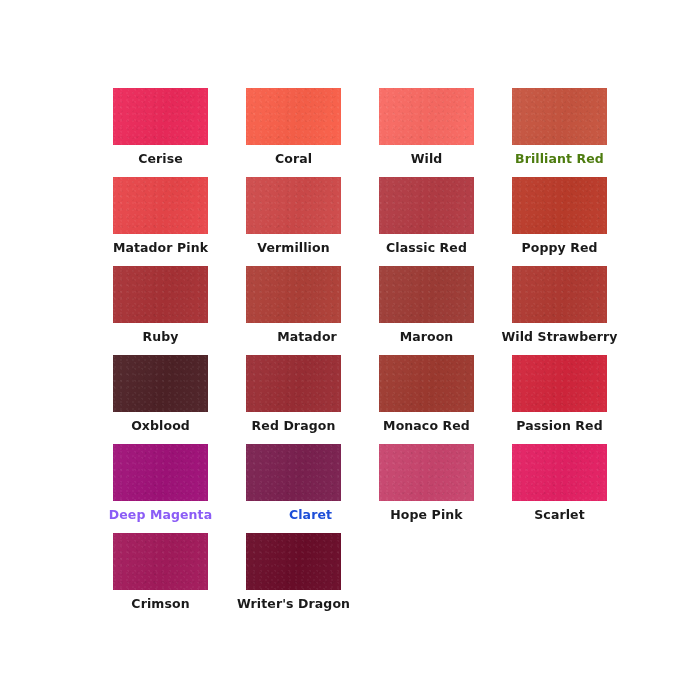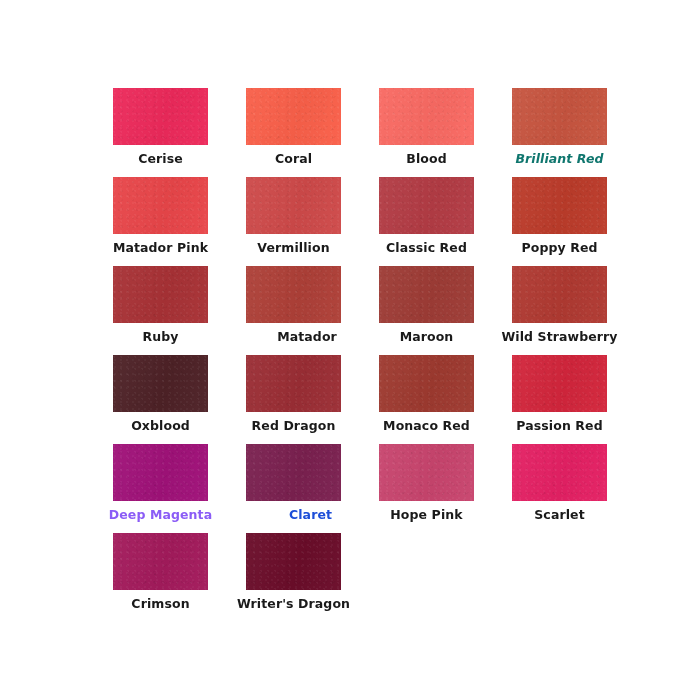--- a/index.html
+++ b/index.html
@@ -89,25 +89,25 @@
       <div class="swatch-cell">
         <span class="swatch-chip" style="background-color: rgb(236, 42, 91);"></span>
         <span class="swatch-label" style="color: rgb(26, 26, 26);">Cerise</span>
       </div>
       <div class="swatch-cell">
         <span class="swatch-chip" style="background-color: rgb(249, 96, 74);"></span>
         <span class="swatch-label" style="color: rgb(26, 26, 26);">Coral</span>
       </div>
       <div class="swatch-cell">
         <span class="swatch-chip" style="background-color: rgb(249, 106, 99);"></span>
-        <span class="swatch-label" style="color: rgb(26, 26, 26);">Blood</span>
+        <span class="swatch-label" style="color: rgb(26, 26, 26);">Wild</span>
       </div>
       <div class="swatch-cell">
         <span class="swatch-chip" style="background-color: rgb(199, 85, 64);"></span>
-        <span class="swatch-label" style="color: #0f766e; font-style: italic;">Brilliant Red</span>
+        <span class="swatch-label" style="color: #4d7c0f;">Brilliant Red</span>
       </div>
       <div class="swatch-cell">
         <span class="swatch-chip" style="background-color: rgb(232, 70, 74);"></span>
         <span class="swatch-label" style="color: rgb(26, 26, 26);">Matador Pink</span>
       </div>
       <div class="swatch-cell">
         <span class="swatch-chip" style="background-color: rgb(206, 74, 74);"></span>
         <span class="swatch-label" style="color: rgb(26, 26, 26);">Vermillion</span>
       </div>
       <div class="swatch-cell">

